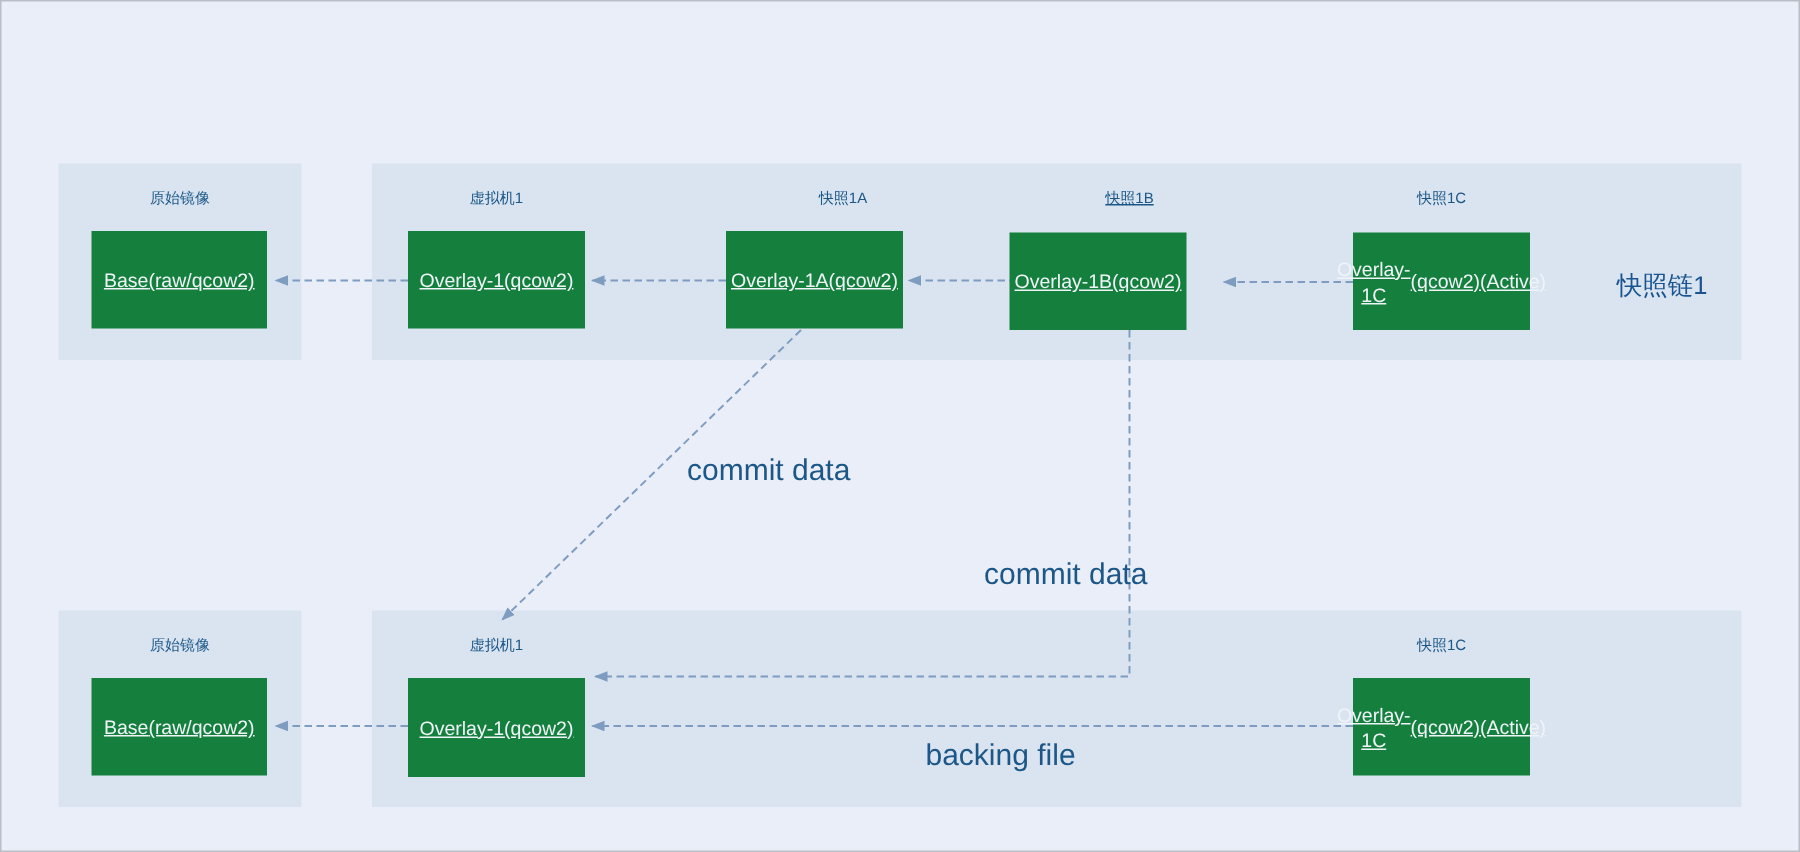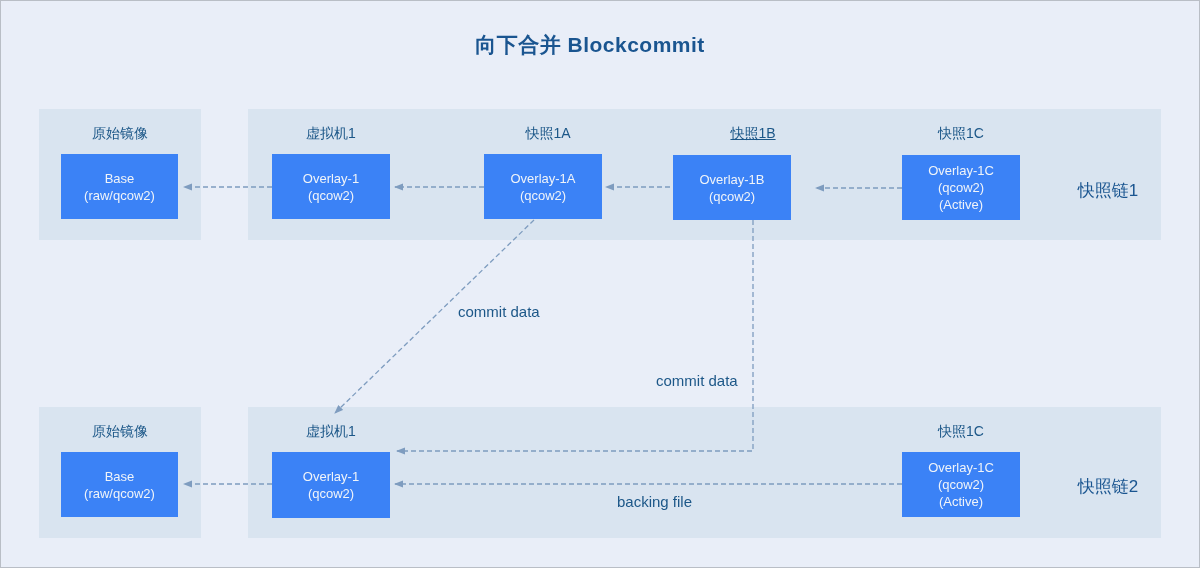--- a/index.html
+++ b/index.html
@@ -29,58 +29,58 @@
   }
   .arrows {
     position: absolute;
     left: 0; top: 0;
     z-index: 2;
   }
   .nlabel {
     position: absolute;
     z-index: 3;
     text-align: center;
-    font-size: 14px;
+    font-size: 10px;
     color: #1c5788;
   }
   .box {
     position: absolute;
     z-index: 3;
-    background: #3b82f6;
+    background: #15803d;
     color: #f0f4f9;
     font-size: 13px;
     line-height: 17px;
     display: flex;
-    flex-direction: column;
+    flex-direction: row;
     align-items: center;
     justify-content: center;
     text-align: center;
+    text-decoration: underline;
   }
   .chain-label {
     position: absolute;
     z-index: 3;
     text-align: center;
     font-size: 17px;
     font-weight: normal;
     color: #1a5590;
   }
   .anno {
     position: absolute;
     z-index: 3;
-    font-size: 15px;
+    font-size: 20px;
     color: #1c5788;
     white-space: nowrap;
   }
 </style>
 </head>
 <body>
 
 <div class="canvas">
 
-  <div class="title">向下合并 Blockcommit</div>
 
   <div class="panel" style="left:38px; top:108px; width:162px; height:131px;"></div>
   <div class="panel" style="left:247px; top:108px; width:913px; height:131px;"></div>
   <div class="panel" style="left:38px; top:406px; width:162px; height:131px;"></div>
   <div class="panel" style="left:247px; top:406px; width:913px; height:131px;"></div>
 
   <svg class="arrows" width="1200" height="568" viewBox="0 0 1200 568">
     <defs>
       <marker id="ah" markerWidth="9" markerHeight="8" refX="8" refY="3.5" orient="auto" markerUnits="userSpaceOnUse">
         <path d="M0,0 L9,3.5 L0,7 Z" fill="#7e9cbf"></path>
@@ -103,21 +103,21 @@
     <span>Base</span>
     <span>(raw/qcow2)</span>
   </div>
 
   <div class="nlabel" style="left:271px; top:124px; width:118px;">虚拟机1</div>
   <div class="box" style="left:271px; top:153px; width:118px; height:65px;">
     <span>Overlay-1</span>
     <span>(qcow2)</span>
   </div>
 
-  <div class="nlabel" style="left:488px; top:124px; width:118px;">快照1A</div>
+  <div class="nlabel" style="left:502px; top:124px; width:118px;">快照1A</div>
   <div class="box" style="left:483px; top:153px; width:118px; height:65px;">
     <span>Overlay-1A</span>
     <span>(qcow2)</span>
   </div>
 
   <div class="nlabel" style="left:693px; top:124px; width:118px;text-decoration:underline;">快照1B</div>
   <div class="box" style="left:672px; top:154px; width:118px; height:65px;">
     <span>Overlay-1B</span>
     <span>(qcow2)</span>
   </div>
@@ -147,15 +147,14 @@
     <span>(qcow2)</span>
   </div>
 
   <div class="nlabel" style="left:901px; top:422px; width:118px;">快照1C</div>
   <div class="box" style="left:901px; top:451px; width:118px; height:65px;">
     <span>Overlay-1C</span>
     <span>(qcow2)</span>
     <span>(Active)</span>
   </div>
 
-  <div class="chain-label" style="left:1047px; top:474px; width:120px;">快照链2</div>
 
 </div>
 
 </body></html>

